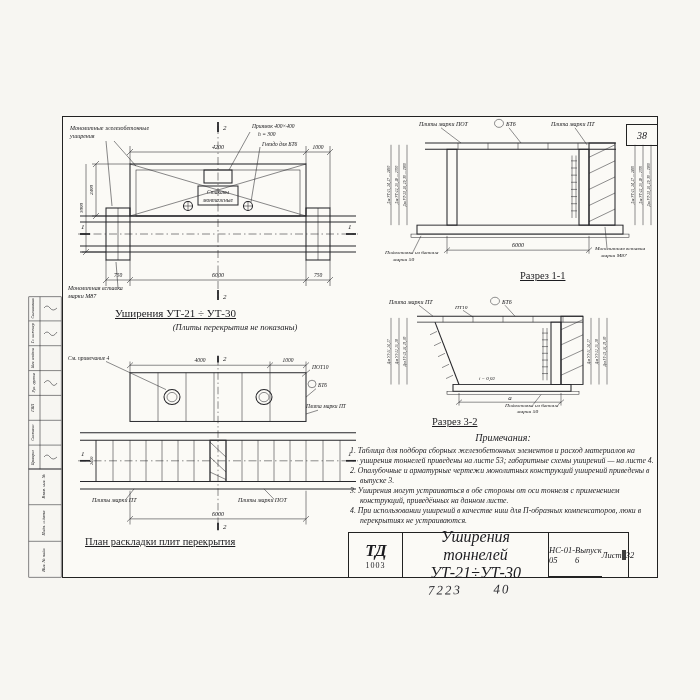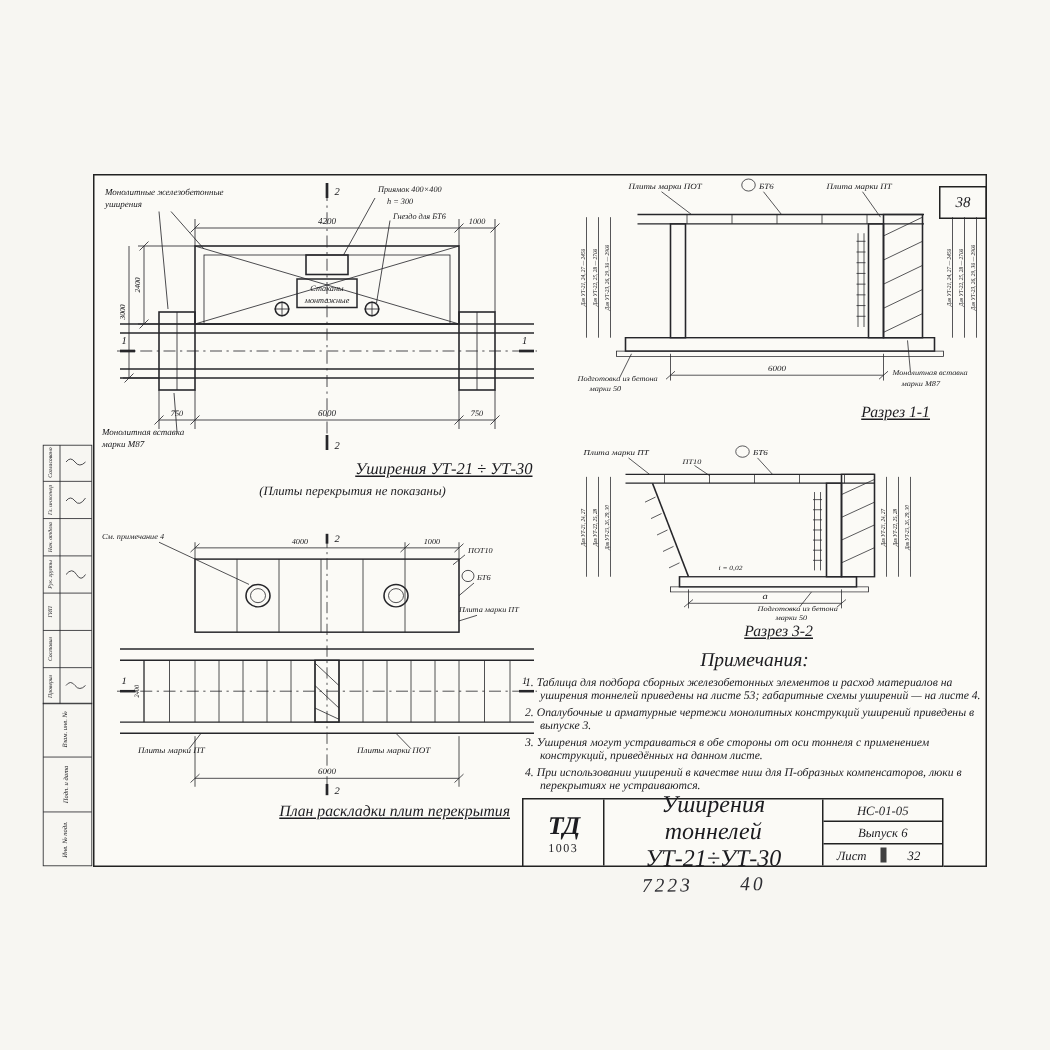--- a/index.html
+++ b/index.html
@@ -8,32 +8,32 @@
   .abs{position:absolute}
   svg{overflow:visible;display:block}
   svg line,svg rect,svg circle,svg polyline,svg path{stroke:#26262a;fill:none}
   .m{stroke-width:1.05}
   .w2{stroke-width:1.8}
   .t{stroke-width:.55}
   .dd{stroke-width:.55;stroke-dasharray:8 3 1.5 3}
   svg text{fill:#17171a;font-style:italic;stroke:none;font-family:"Liberation Serif","DejaVu Serif",serif}
   .frame{border:1.6px solid #222;}
   .cornerbox{border:1.4px solid #222;display:flex;align-items:center;justify-content:center;font-size:10px;font-style:italic}
-  .dwg-title{font-style:italic;text-align:right}
+  .dwg-title{text-align:left}
   .dwg-title .ul{text-decoration:underline}
   .subtitle{font-size:8.5px;font-style:italic;text-align:center}
   .notes{font-size:7.8px;font-style:italic;line-height:1.22}
-  .notes .heading{text-align:center;font-size:13px;margin-bottom:2px}
+  .notes .heading{text-align:center;font-size:10px;margin-bottom:2px}
   .note-item{padding-left:10px;text-indent:-10px;margin-bottom:1px}
   .titleblock{border:1.7px solid #222;display:flex;background:#fbfaf6}
   .tb-logo{width:54px;border-right:1.6px solid #222;display:flex;flex-direction:column;align-items:center;justify-content:center}
   .tb-logo .td{font-weight:bold;font-size:17px;letter-spacing:-1px;font-style:italic}
   .tb-logo .num{font-size:8px;letter-spacing:1px}
   .tb-mid{flex:1;display:flex;align-items:center;justify-content:center;font-size:16px;font-style:italic;text-align:center;padding:0 4px}
-  .tb-right{width:80px;border-left:1.6px solid #222;display:flex;flex-direction:column;font-size:8.5px;font-style:italic}
+  .tb-right{width:80px;border-left:1.6px solid #222;display:flex;flex-direction:row;font-size:8.5px;font-style:italic}
   .tb-right .row{flex:1;display:flex;align-items:center;justify-content:center;border-bottom:1px solid #222}
   .tb-right .row:last-child{border-bottom:none}
   .tb-right .split{display:flex}
   .tb-right .split .cell{flex:1;display:flex;align-items:center;justify-content:center}
   .tb-right .split .cell:first-child{border-right:4px solid #404040}
   .handwritten{font-style:italic;font-size:13px;letter-spacing:2px;white-space:pre;color:#2e2e33;transform:rotate(-1deg)}
 </style>
 </head>
 <body>
 

